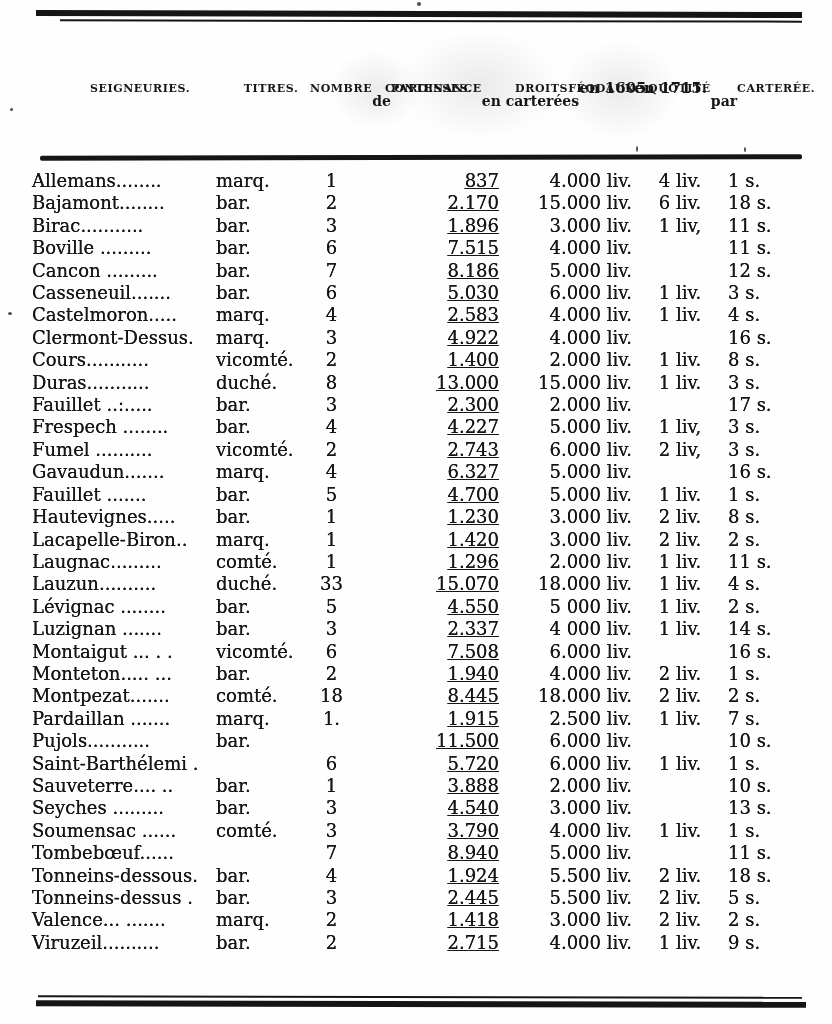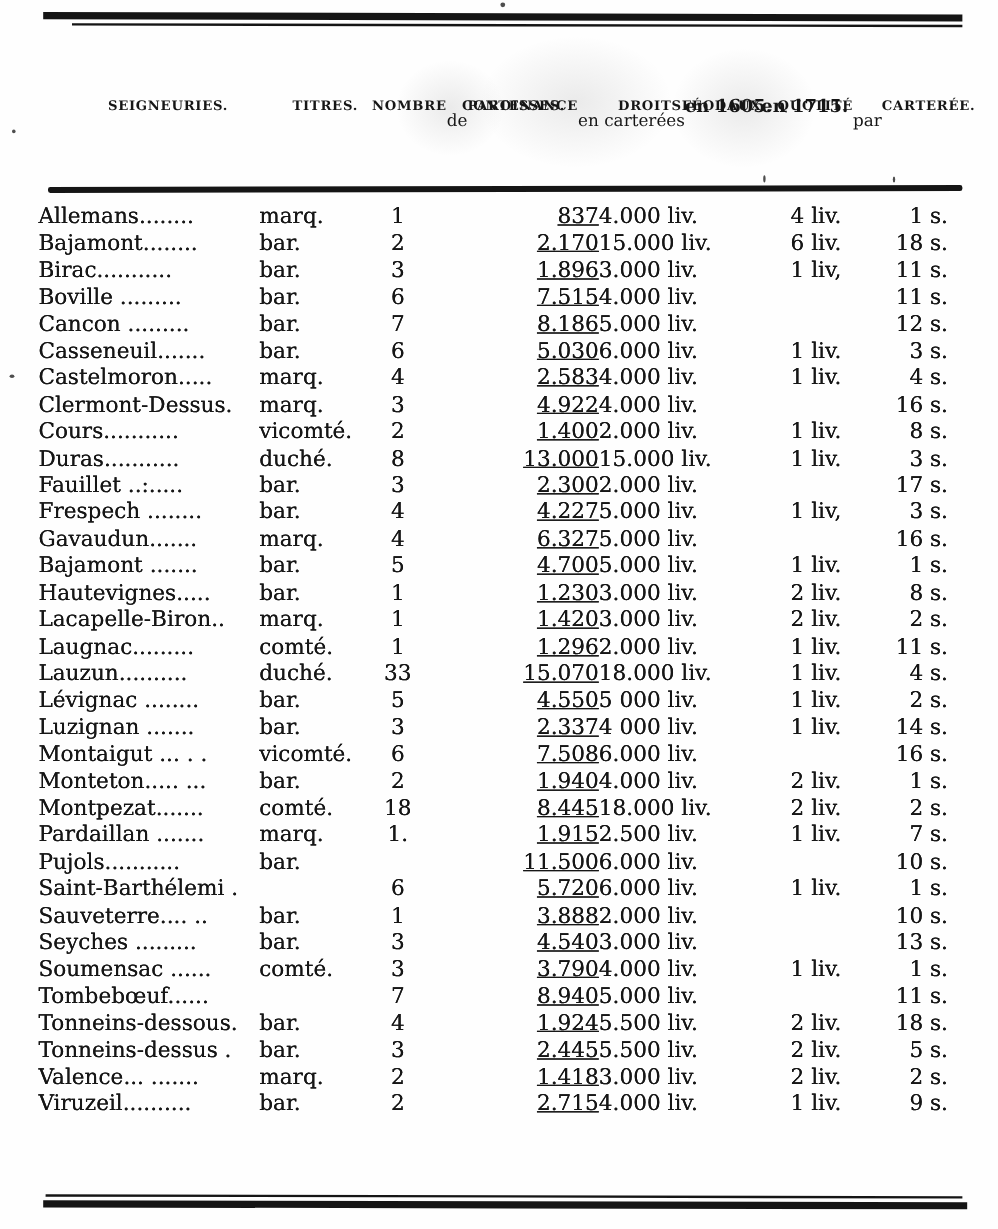--- a/index.html
+++ b/index.html
@@ -24,21 +24,21 @@
 
   
   .header {
     position:absolute; left:48px; top:32px; width:758px; height:112px;
     display:grid; grid-template-columns:184px 78px 75px 130px 133px 158px;
   }
   .hcell { display:flex; flex-direction:row; align-items:center; }
   .hcell.three { justify-content:space-between; }
   .hcell.one   { justify-content:center; }
   .hcaps { font-size:11px; font-weight:bold; letter-spacing:0.6px; white-space:pre; }
-  .hlow  { font-size:14px; font-weight:normal; white-space:pre;margin-top:26px; }
+  .hlow  { font-size:14px; font-weight:bold; white-space:pre;margin-top:26px; }
   .hlow-big { font-size:15px; font-weight:bold; white-space:pre; }
 
   
   table.body {
     position:absolute; left:32px; top:170px;
     border-collapse:collapse; table-layout:fixed;
   }
   table.body td {
     padding:0; font-size:18px; line-height:22.4px; white-space:pre;
     text-shadow:0 0 0.35px currentColor;
@@ -47,23 +47,23 @@
   col.c-titre  { width:78px; }
   col.c-par    { width:75px; }
   col.c-cont   { width:130px; }
   col.c-droits { width:133px; }
   col.c-qliv   { width:96px; }
   col.c-qsous  { width:62px; }
   td.c-name   { text-align:left; }
   td.c-titre  { text-align:left; }
   td.c-par    { text-align:center; }
   td.c-cont   { text-align:right; padding-right:4px;text-decoration:underline; }
-  td.c-droits { }
+  td.c-droits { text-align:right; }
   td.c-qliv   { text-align:center; }
-  td.c-qsous  { text-align:right; }
+  td.c-qsous  { }
 </style>
 </head>
 <body>
 
 <div class="page">
 
   <div class="blot" style="left:400px; top:30px; width:160px; height:110px;"></div>
   <div class="blot" style="left:560px; top:40px; width:120px; height:100px;"></div>
   <div class="blot" style="left:330px; top:50px; width:90px; height:80px;"></div>
 
@@ -220,30 +220,39 @@
         <tr>
       <td class="c-name">Frespech ........</td>
       <td class="c-titre">bar.</td>
       <td class="c-par">4</td>
       <td class="c-cont">4.227</td>
       <td class="c-droits">5.000 liv.</td>
       <td class="c-qliv">1 liv,</td>
       <td class="c-qsous">3 s.</td>
     </tr>
         <tr>
+      <td class="c-name">Fumel ..........</td>
+      <td class="c-titre">vicomté.</td>
+      <td class="c-par">2</td>
+      <td class="c-cont">2.743</td>
+      <td class="c-droits">6.000 liv.</td>
+      <td class="c-qliv">2 liv,</td>
+      <td class="c-qsous">3 s.</td>
+    </tr>
+        <tr>
       <td class="c-name">Gavaudun.......</td>
       <td class="c-titre">marq.</td>
       <td class="c-par">4</td>
       <td class="c-cont">6.327</td>
       <td class="c-droits">5.000 liv.</td>
       <td class="c-qliv"></td>
       <td class="c-qsous">16 s.</td>
     </tr>
         <tr>
-      <td class="c-name">Bajamont .......</td>
+      <td class="c-name">Fauillet .......</td>
       <td class="c-titre">bar.</td>
       <td class="c-par">5</td>
       <td class="c-cont">4.700</td>
       <td class="c-droits">5.000 liv.</td>
       <td class="c-qliv">1 liv.</td>
       <td class="c-qsous">1 s.</td>
     </tr>
         <tr>
       <td class="c-name">Hautevignes.....</td>
       <td class="c-titre">bar.</td>

